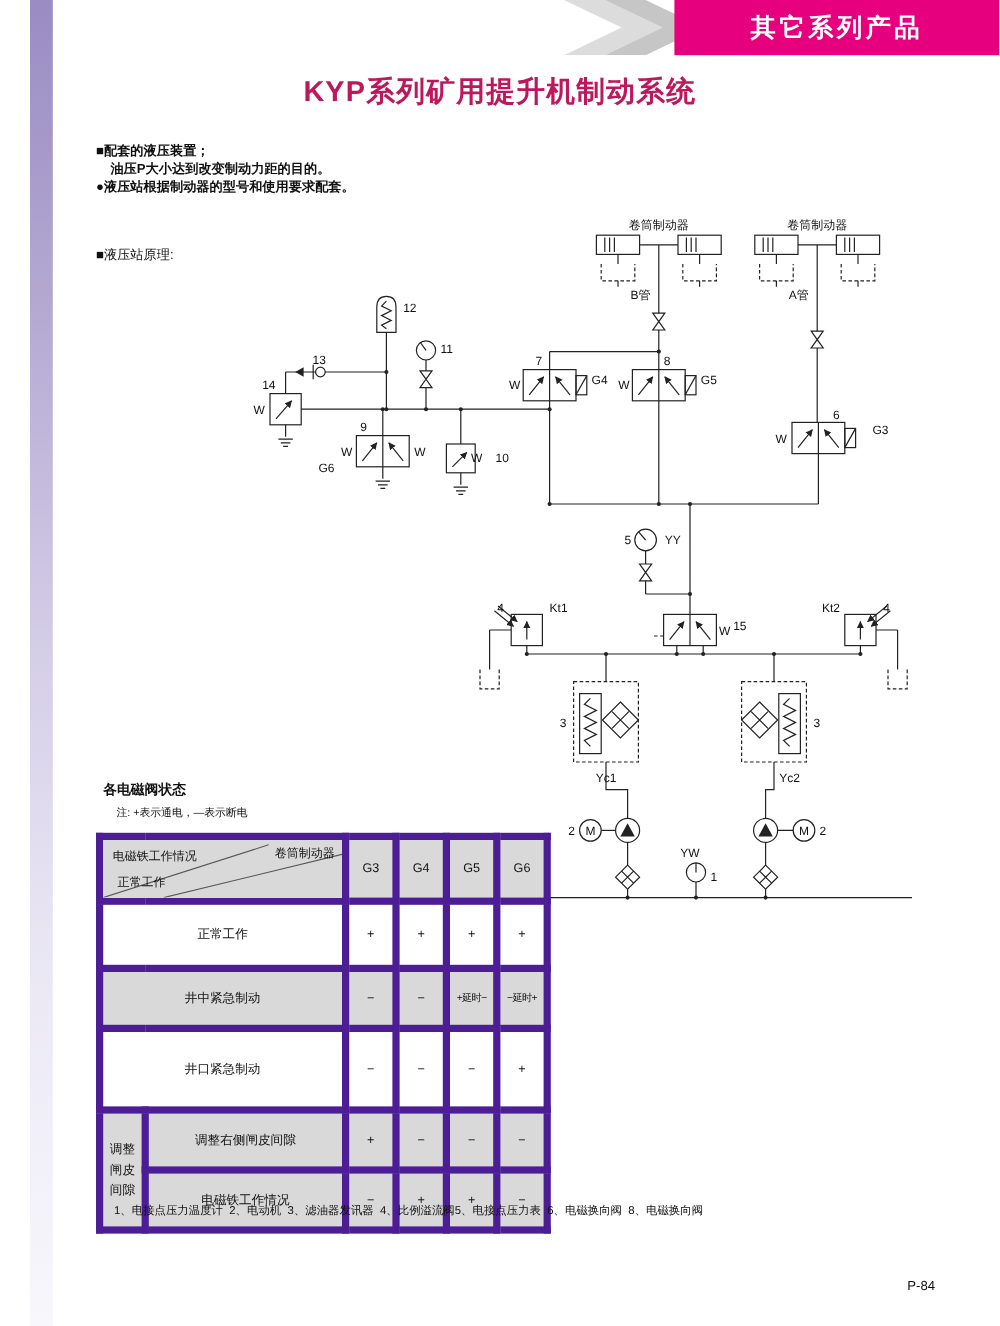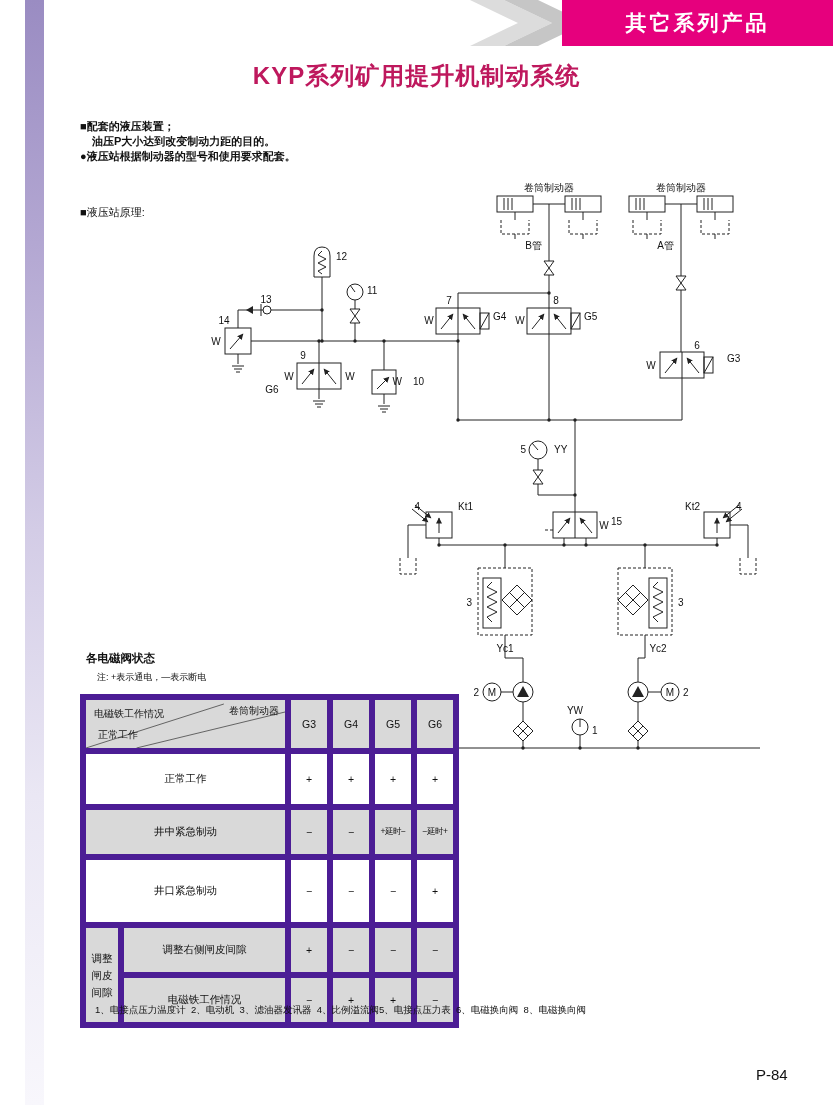--- a/index.html
+++ b/index.html
@@ -25,21 +25,21 @@
   .st .g{background:#d9d9d9;}
   .st .small{font-size:8.5px;letter-spacing:-0.5px;}
   .diagcell{position:relative;height:48px;}
   .diagcell .d1{position:absolute;left:8px;top:7px;font-size:10px;}
   .diagcell .d2{position:absolute;right:6px;top:4px;font-size:10px;}
   .diagcell .d3{position:absolute;left:12px;bottom:6px;font-size:10px;}
   .hdrsvg{position:absolute;left:0;top:0;width:100%;height:100%;}
   .vert div{width:24px;margin:15px auto;word-break:break-all;font-size:10.5px;line-height:17px;}
   .fnotes{position:absolute;left:95px;top:1002px;font-size:9.5px;line-height:16px;}
   .fnotes div{white-space:pre;}
-  .pnum{position:absolute;left:756px;top:1066px;font-size:15px;}
+  .pnum{position:absolute;left:756px;top:1066px;font-size:11px;}
 </style>
 </head>
 <body>
 
 <div class="page">
 
   <div class="left-strip"></div>
 
   <svg class="chev" width="160" height="46">
     <polygon points="40,0 74,0 122,23 74,46 40,46 88,23" fill="#dcdcdc"></polygon>

